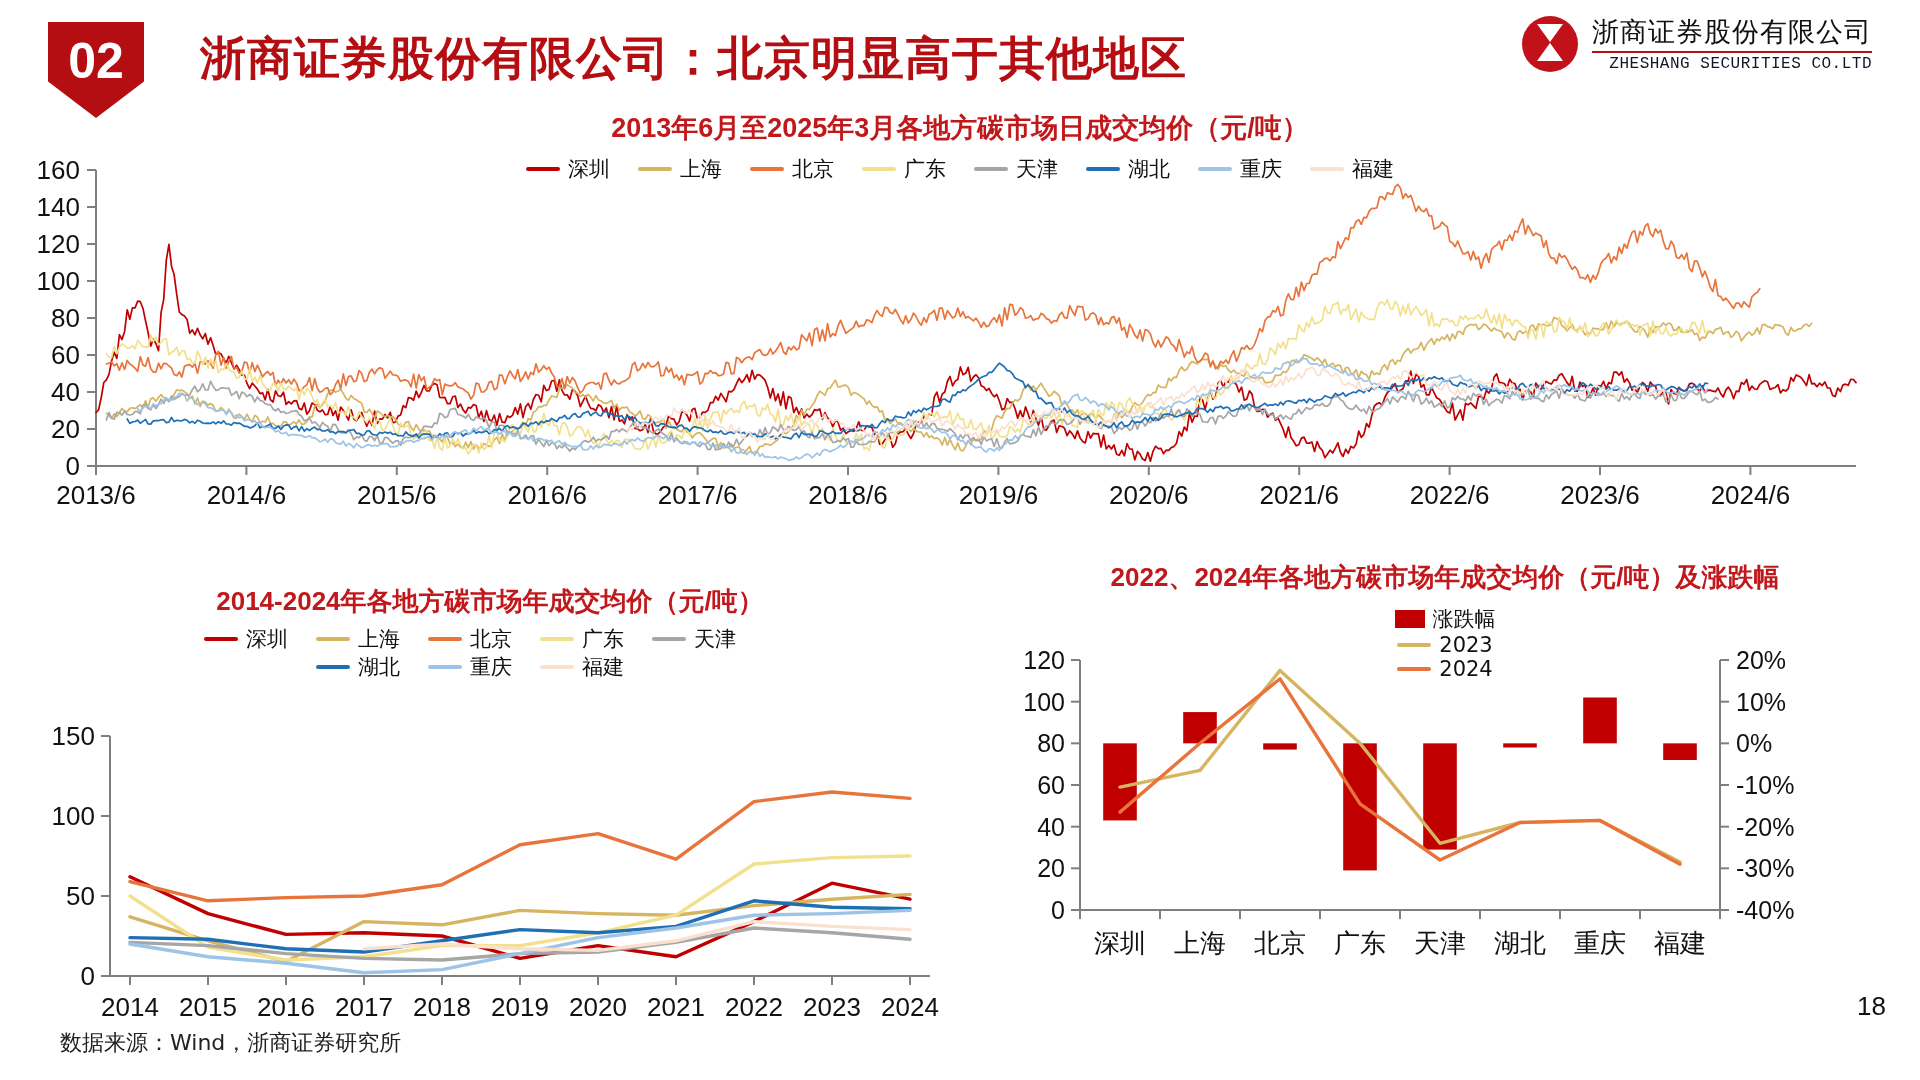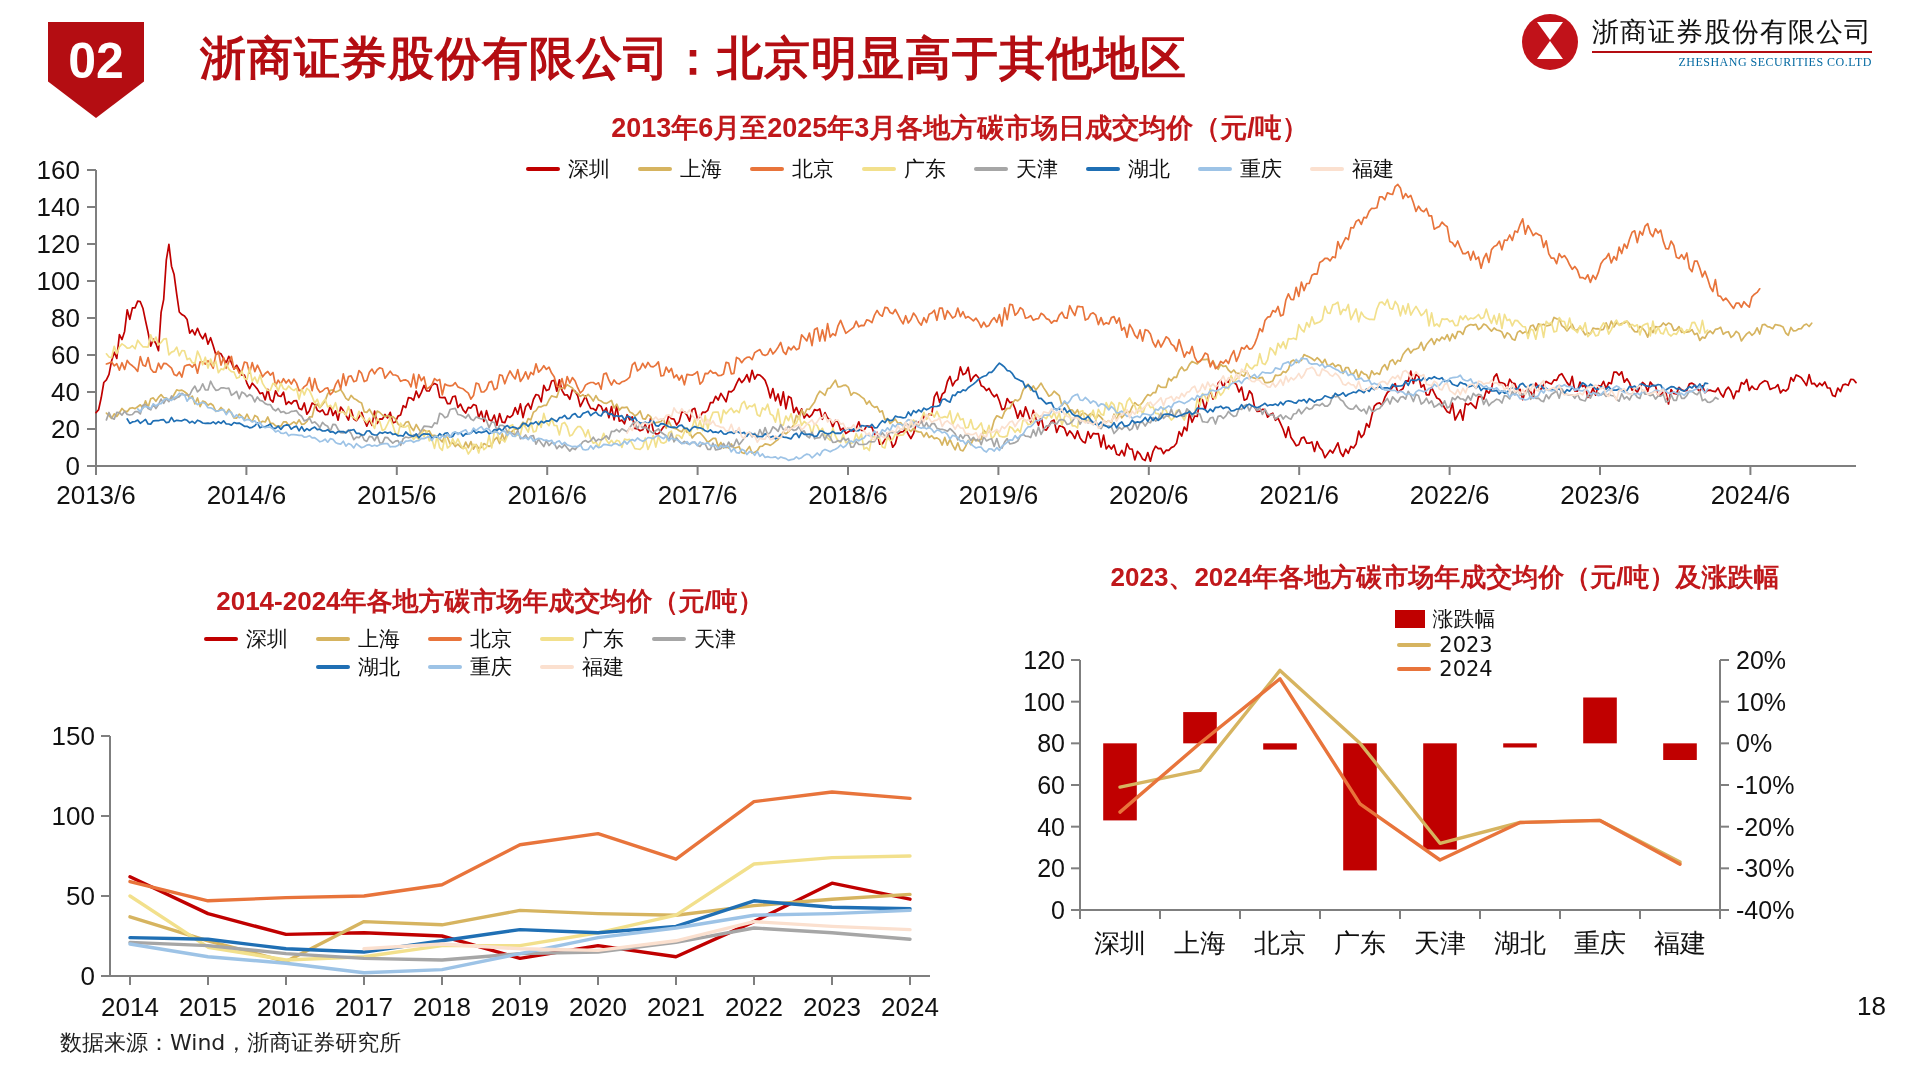--- a/index.html
+++ b/index.html
@@ -19,21 +19,21 @@
   .logo-mark{width:56px;height:56px;border-radius:50%;background:#C1121A;position:relative;flex:none;}
   .logo-mark::before{content:"";position:absolute;left:50%;top:8px;transform:translateX(-50%);
       width:0;height:0;border-left:13px solid transparent;border-right:13px solid transparent;
       border-top:18px solid #fff;}
   .logo-mark::after{content:"";position:absolute;left:50%;top:27px;transform:translateX(-50%);
       width:0;height:0;border-left:13px solid transparent;border-right:13px solid transparent;
       border-bottom:18px solid #fff;}
   .logo-txt{display:flex;flex-direction:column;align-items:flex-end;}
   .logo-cn{font-size:27px;color:#111;letter-spacing:1px;font-family:"DejaVu Sans",sans-serif;}
   .logo-rule{width:100%;height:2px;background:#B40D12;margin:1px 0 2px;}
-  .logo-en{font-size:12px;color:#0369a1;letter-spacing:.5px;font-family:Liberation Serif, serif;}
+  .logo-en{font-size:16px;color:#0f172a;letter-spacing:.5px;font-family:Liberation Mono, monospace;}
 
   
   .chart-title{color:#C0181B;font-weight:700;text-align:center;}
   .legend{display:flex;flex-wrap:wrap;justify-content:center;align-items:center;}
   .lg-item{display:flex;align-items:center;margin:0 14px;}
   .lg-swatch{width:34px;height:4px;margin-right:8px;border-radius:2px;}
   .lg-box{width:30px;height:18px;margin-right:8px;}
   .lg-label{font-size:21px;color:#111;font-family:"DejaVu Sans",sans-serif;}
 
   
@@ -240,21 +240,21 @@
             <line x1="722" y1="240" x2="722" y2="249" stroke="#7f7f7f" stroke-width="2"></line>
             <text x="722" y="280" font-size="26" text-anchor="middle" fill="#111" font-family="Liberation Sans, sans-serif">2023</text>
             <line x1="800" y1="240" x2="800" y2="249" stroke="#7f7f7f" stroke-width="2"></line>
             <text x="800" y="280" font-size="26" text-anchor="middle" fill="#111" font-family="Liberation Sans, sans-serif">2024</text>
           </g>
         </svg>
       </div>
   </div>
 
   <div id="panel-br">
-    <div class="chart-title" style="font-size:26px;">2023、2024年各地方碳市场年成交均价（元/吨）及涨跌幅</div>
+    <div class="chart-title" style="font-size:26px;">2022、2024年各地方碳市场年成交均价（元/吨）及涨跌幅</div>
     <div class="legend" id="legend-yoy" style="margin-top:10px;flex-direction:column;">
         <div class="lg-item">
           <div class="lg-box" style="background: rgb(192, 0, 0);"></div>
           <span class="lg-label">涨跌幅</span>
         </div>
         <div class="lg-item">
           <div class="lg-swatch" style="background: rgb(214, 180, 96);"></div>
           <span class="lg-label">2023</span>
         </div>
         <div class="lg-item">

